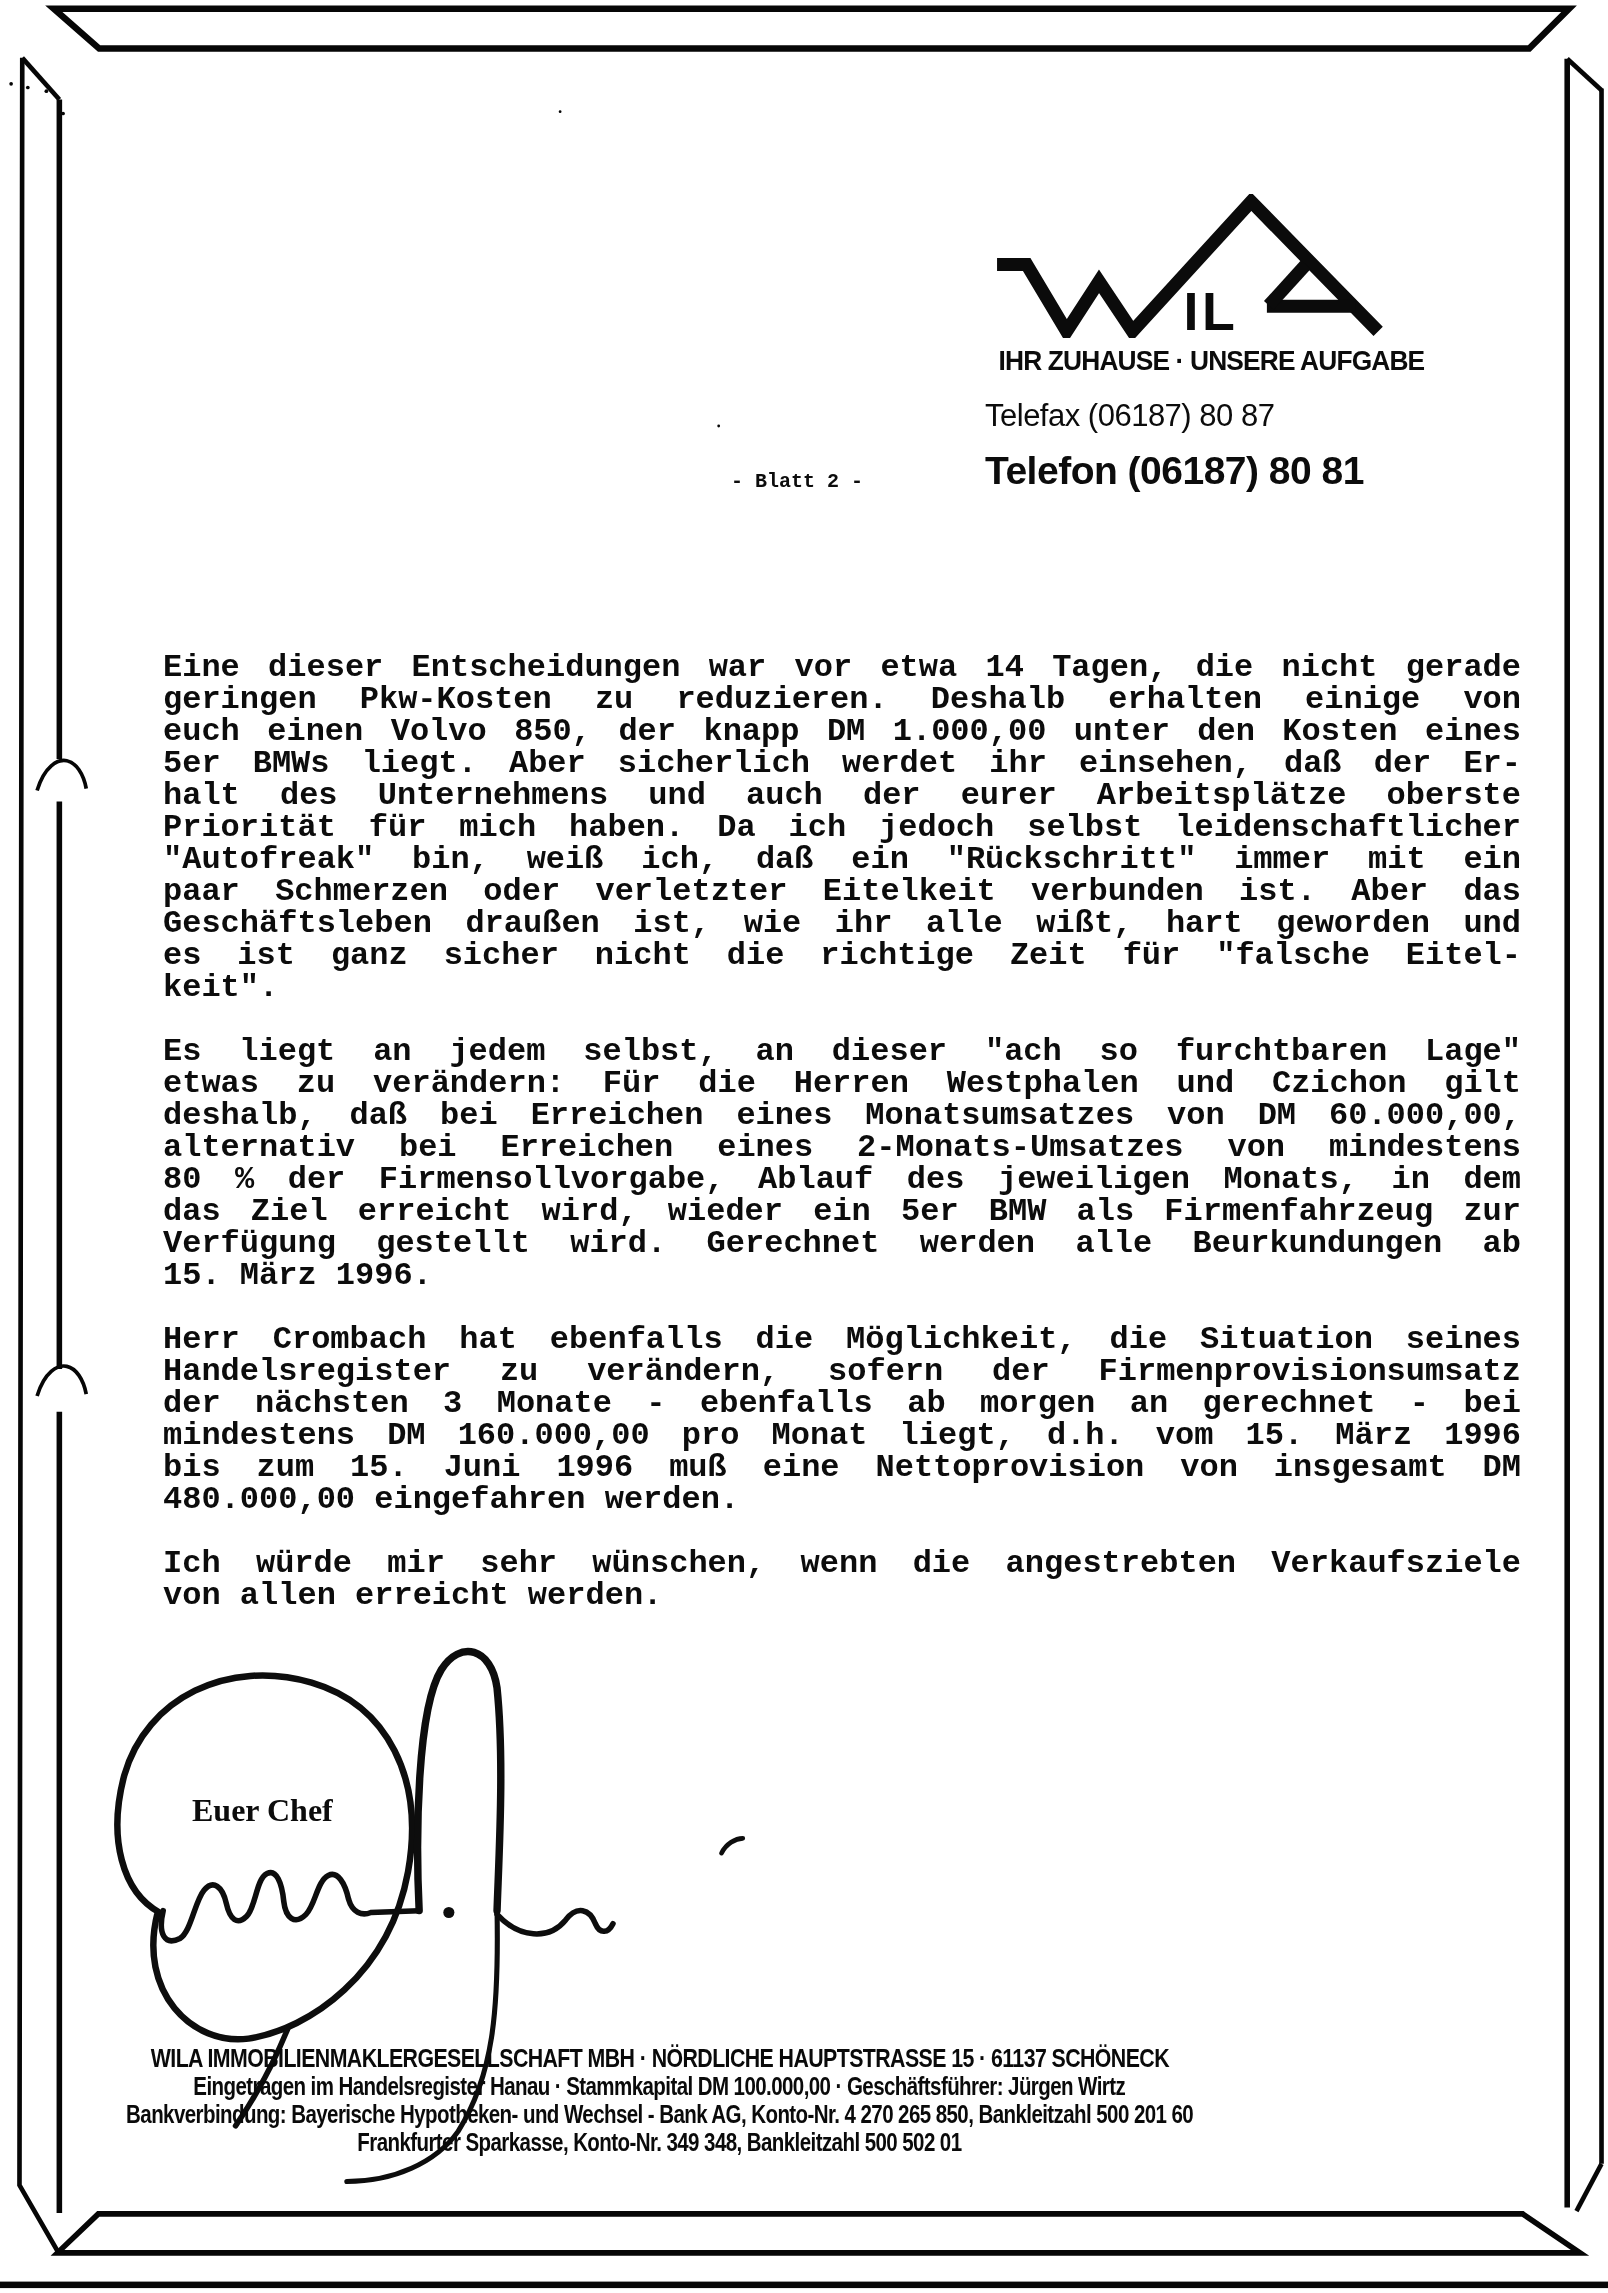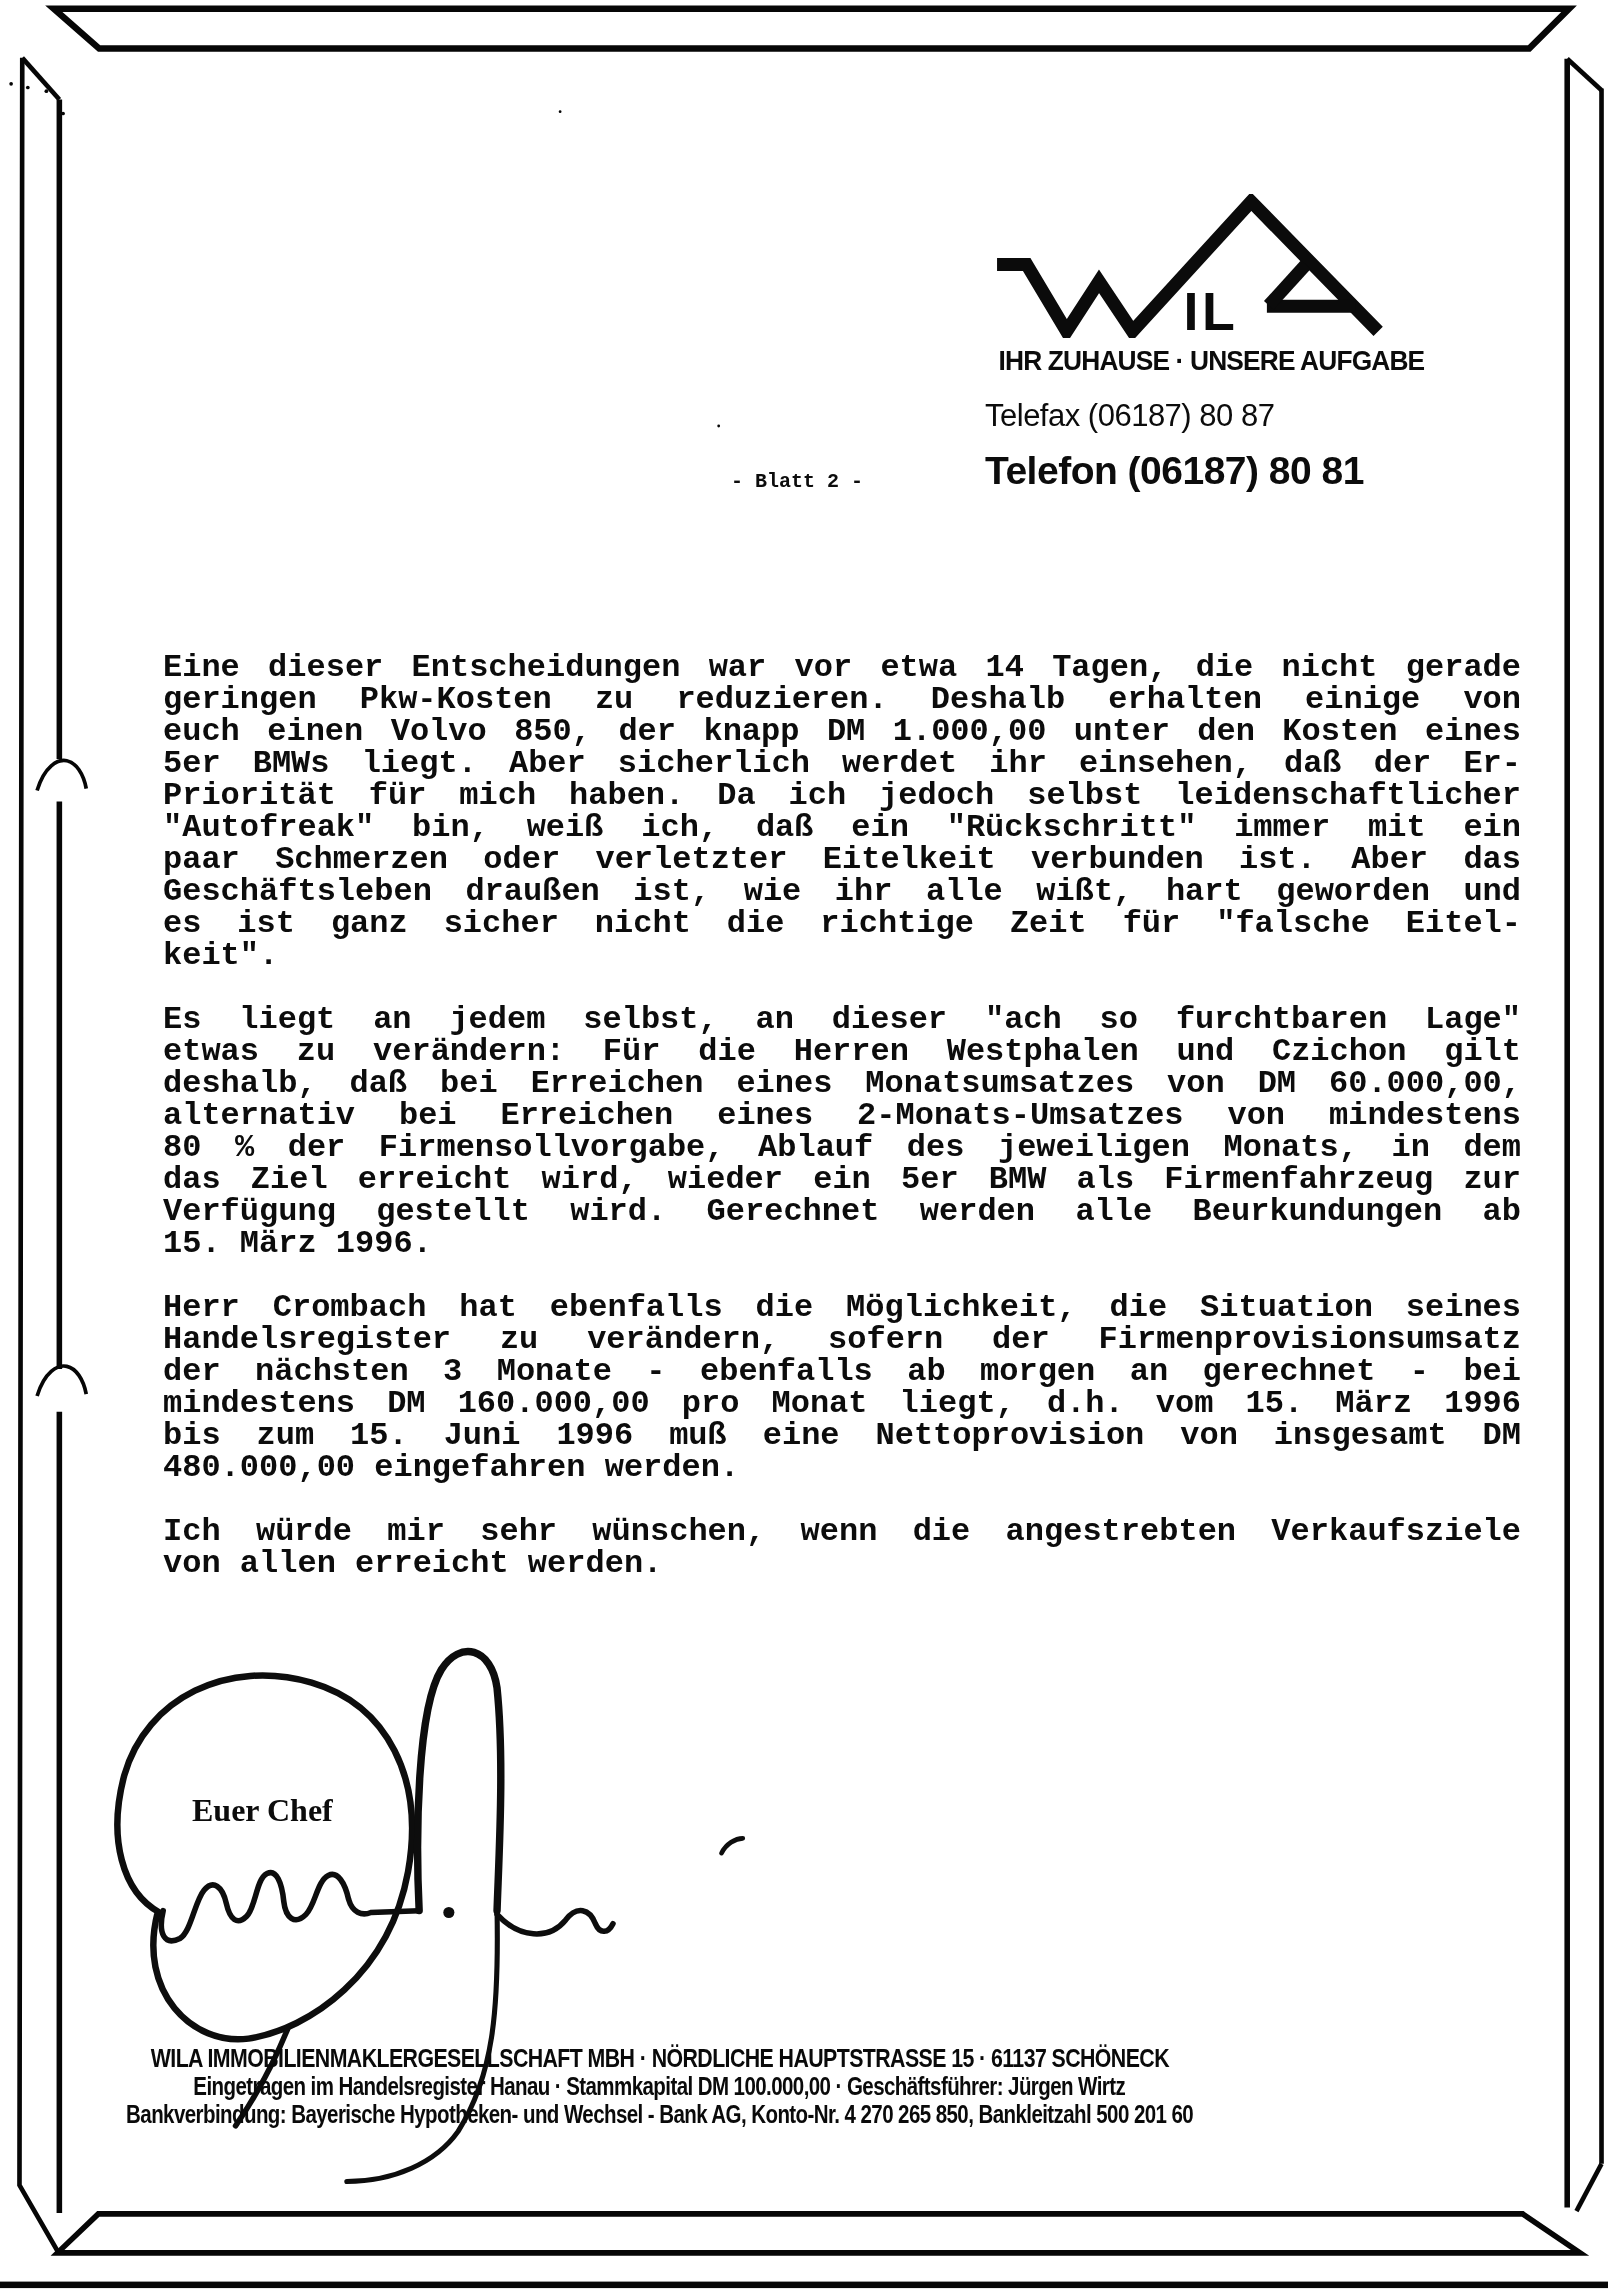--- a/index.html
+++ b/index.html
@@ -95,20 +95,21 @@
     <div class="fax">Telefax (06187) 80 87</div>
     <div class="phone">Telefon (06187) 80 81</div>
   </div>
 
   <div class="letter-body">
       <div class="para">
         <div class="bline">Eine dieser Entscheidungen war vor etwa 14 Tagen, die nicht gerade</div>
         <div class="bline">geringen Pkw-Kosten zu reduzieren. Deshalb erhalten einige von</div>
         <div class="bline">euch einen Volvo 850, der knapp DM 1.000,00 unter den Kosten eines</div>
         <div class="bline">5er BMWs liegt. Aber sicherlich werdet ihr einsehen, daß der Er-</div>
+        <div class="bline">halt des Unternehmens und auch der eurer Arbeitsplätze oberste</div>
         <div class="bline">Priorität für mich haben. Da ich jedoch selbst leidenschaftlicher</div>
         <div class="bline">"Autofreak" bin, weiß ich, daß ein "Rückschritt" immer mit ein</div>
         <div class="bline">paar Schmerzen oder verletzter Eitelkeit verbunden ist. Aber das</div>
         <div class="bline">Geschäftsleben draußen ist, wie ihr alle wißt, hart geworden und</div>
         <div class="bline">es ist ganz sicher nicht die richtige Zeit für "falsche Eitel-</div>
         <div class="bline last">keit".</div>
       </div>
       <div class="para">
         <div class="bline">Es liegt an jedem selbst, an dieser "ach so furchtbaren Lage"</div>
         <div class="bline">etwas zu verändern: Für die Herren Westphalen und Czichon gilt</div>
@@ -145,16 +146,17 @@
       <path stroke-width="6" d="M 536,2064 C 560,2090 592,2092 610,2070 C 622,2054 636,2058 642,2074 C 647,2086 656,2084 661,2074"></path>
       <path stroke-width="5" d="M 778,1998 C 783,1988 793,1982 801,1982"></path>
     </g>
     <circle cx="484" cy="2062" r="6" fill="#0d0d0d"></circle>
   </svg>
 
   <div class="footer">
       <div class="fline first"><span class="sx">WILA IMMOBILIENMAKLERGESELLSCHAFT MBH · NÖRDLICHE HAUPTSTRASSE 15 · 61137 SCHÖNECK</span></div>
       <div class="fline"><span class="sx">Eingetragen im Handelsregister Hanau · Stammkapital DM 100.000,00 · Geschäftsführer: Jürgen Wirtz</span></div>
       <div class="fline"><span class="sx">Bankverbindung: Bayerische Hypotheken- und Wechsel - Bank AG, Konto-Nr. 4 270 265 850, Bankleitzahl 500 201 60</span></div>
+      <div class="fline"><span class="sx">Frankfurter Sparkasse, Konto-Nr. 349 348, Bankleitzahl 500 502 01</span></div>
     </div>
 
 </div>
 
 
 </body></html>

